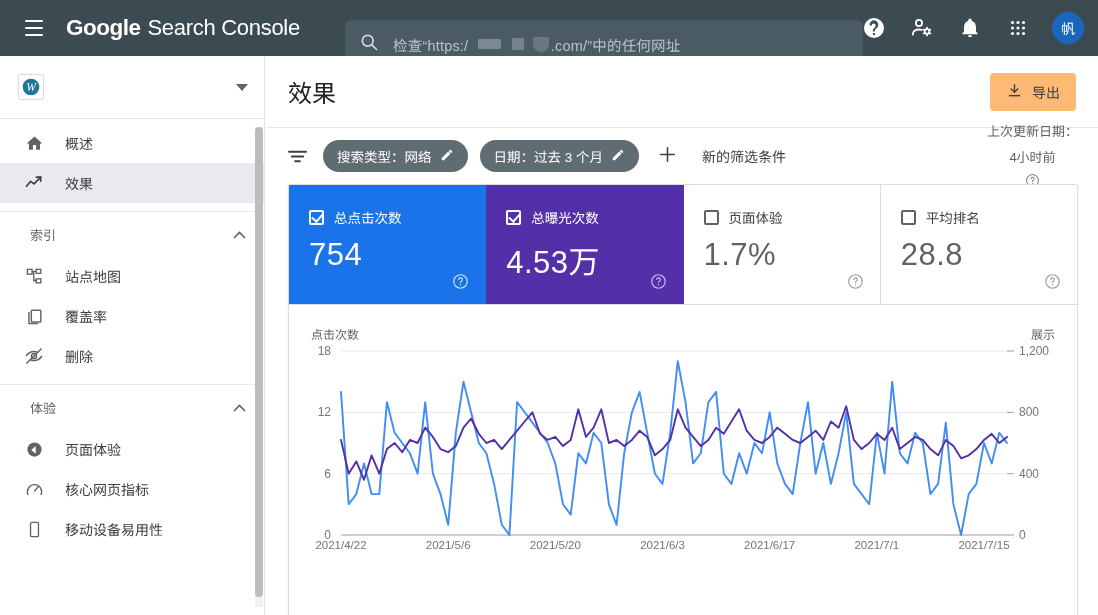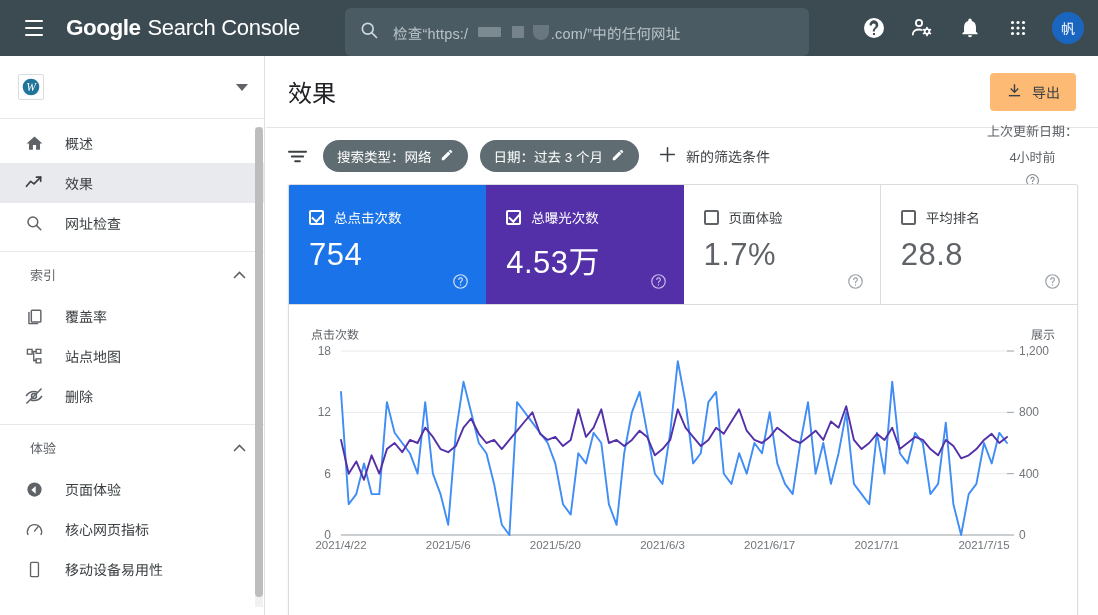--- a/index.html
+++ b/index.html
@@ -23,21 +23,21 @@
   }
   .hamburger span { display: block; width: 18px; height: 2px; background: #fff; border-radius: 1px; }
   .brand {
     margin-left: 8px; color: #fff; font-size: 22px; letter-spacing: -0.2px;
     white-space: nowrap; display: flex; align-items: baseline; gap: 7px;
   }
   .brand .g { font-weight: 700; font-size: 22.5px; letter-spacing: -0.5px; }
   .brand .sc { font-weight: 400; font-size: 22px; letter-spacing: -0.3px; }
 
   .searchbox {
-    position: absolute; left: 345px; top: 8px; width: 464px; height: 48px;
+    position: absolute; left: 345px; top: 20px; width: 518px; height: 48px;
     background: #4a5b63; border-radius: 6px; display: flex; align-items: center;
     padding: 0 14px; cursor: text;
   }
   .searchbox .sicon { flex: 0 0 auto; margin-right: 14px; }
   .ph {
     color: #b9c3c8; font-size: 14.5px; white-space: nowrap;
     display: flex; align-items: center; letter-spacing: .2px;
   }
   .redact { display: inline-block; background: #b9c3c8; opacity: .85; border-radius: 1px; margin: 0 1.5px; vertical-align: middle; }
   .r3 { width: 23px; height: 10px; opacity: .45; margin-left: 10px; }
@@ -120,21 +120,21 @@
     height: 56px; display: flex; align-items: center; padding: 0 20px 0 22px;
     background: #fff;
   }
   .funnel { margin-right: 16px; display: flex; align-items: center; cursor: pointer; }
   .chip {
     display: flex; align-items: center; gap: 8px; height: 32px;
     background: #5f6c72; color: #fff; border-radius: 16px; padding: 0 14px;
     font-size: 13.5px; margin-right: 12px; cursor: pointer; white-space: nowrap;
   }
   .newfilter {
-    display: flex; align-items: flex-start; gap: 10px; margin-left: 8px;
+    display: flex; align-items: flex-start; gap: 26px; margin-left: 8px;
     font-size: 14px; color: #3c4043; cursor: pointer;
   }
   .lastupd {
     margin-left: auto; display: flex; align-items: center; gap: 7px;
     font-size: 13px; color: #5f6368; white-space: nowrap; flex-direction: column;
   }
 
   .panel {
     margin: 0 20px 0 22px; background: #fff;
     border: 1px solid #dadce0; border-radius: 2px;
@@ -266,61 +266,52 @@
     </div>
     <div class="navitem active">
       <span class="ico">
         <svg width="20" height="20" viewBox="0 0 24 24" fill="none" stroke="#3c4043" stroke-width="2" stroke-linecap="round" stroke-linejoin="round">
           <polyline points="3,16 8,10 12,13 20,5"></polyline>
             <polyline points="15,5 20,5 20,10"></polyline>
         </svg>
       </span>
       <span>效果</span>
     </div>
-    <div class="navitem">
-      <span class="ico">
-        <svg width="18" height="18" viewBox="0 0 24 24" fill="none" stroke="#5f6368" stroke-width="2">
-          <circle cx="10.5" cy="10.5" r="6.5"></circle>
-            <line x1="15.5" y1="15.5" x2="21" y2="21" stroke-linecap="round"></line>
-        </svg>
-      </span>
-      <span>网址检查</span>
-    </div>
   </div>
 
   <div class="navsep"></div>
 
   <div class="group-head">
     <span>索引</span>
     <span class="gcaret">
       <svg width="13" height="8" viewBox="0 0 13 8" fill="none" stroke="#5f6368" stroke-width="1.6">
           <polyline points="1,7 6.5,1.5 12,7"></polyline>
         </svg>
     </span>
-  </div>
-  <div class="navitem">
-    <span class="ico">
-      <svg width="19" height="19" viewBox="0 0 24 24" fill="none" stroke="#5f6368" stroke-width="1.8">
-        <rect x="8" y="4" width="12" height="15" rx="1"></rect>
-          <polyline points="5,7 5,21 16,21" stroke-linecap="round"></polyline>
-      </svg>
-    </span>
-    <span>覆盖率</span>
   </div>
   <div class="navitem">
     <span class="ico">
       <svg width="19" height="19" viewBox="0 0 24 24" fill="none" stroke="#5f6368" stroke-width="1.7">
         <rect x="3" y="3" width="6" height="6"></rect>
           <rect x="14" y="3" width="6" height="5"></rect>
           <rect x="14" y="15" width="6" height="5"></rect>
         <path d="M9 6h2v11h3M11 6v0" stroke-linecap="round"></path>
           <path d="M11 17h3M11 5.5h3" stroke-linecap="round"></path>
       </svg>
     </span>
     <span>站点地图</span>
+  </div>
+  <div class="navitem">
+    <span class="ico">
+      <svg width="19" height="19" viewBox="0 0 24 24" fill="none" stroke="#5f6368" stroke-width="1.8">
+        <rect x="8" y="4" width="12" height="15" rx="1"></rect>
+          <polyline points="5,7 5,21 16,21" stroke-linecap="round"></polyline>
+      </svg>
+    </span>
+    <span>覆盖率</span>
   </div>
   <div class="navitem">
     <span class="ico">
       <svg width="20" height="20" viewBox="0 0 24 24" fill="none" stroke="#5f6368" stroke-width="1.8">
         <path d="M2.5 12S6 6.5 12 6.5c1.5 0 2.8.35 4 .9M21.5 12s-3.5 5.5-9.5 5.5c-1.6 0-3-.4-4.2-1"></path>
         <circle cx="12" cy="12" r="3"></circle>
           <line x1="3.5" y1="20.5" x2="20.5" y2="3.5" stroke-linecap="round"></line>
       </svg>
     </span>
     <span>删除</span>

